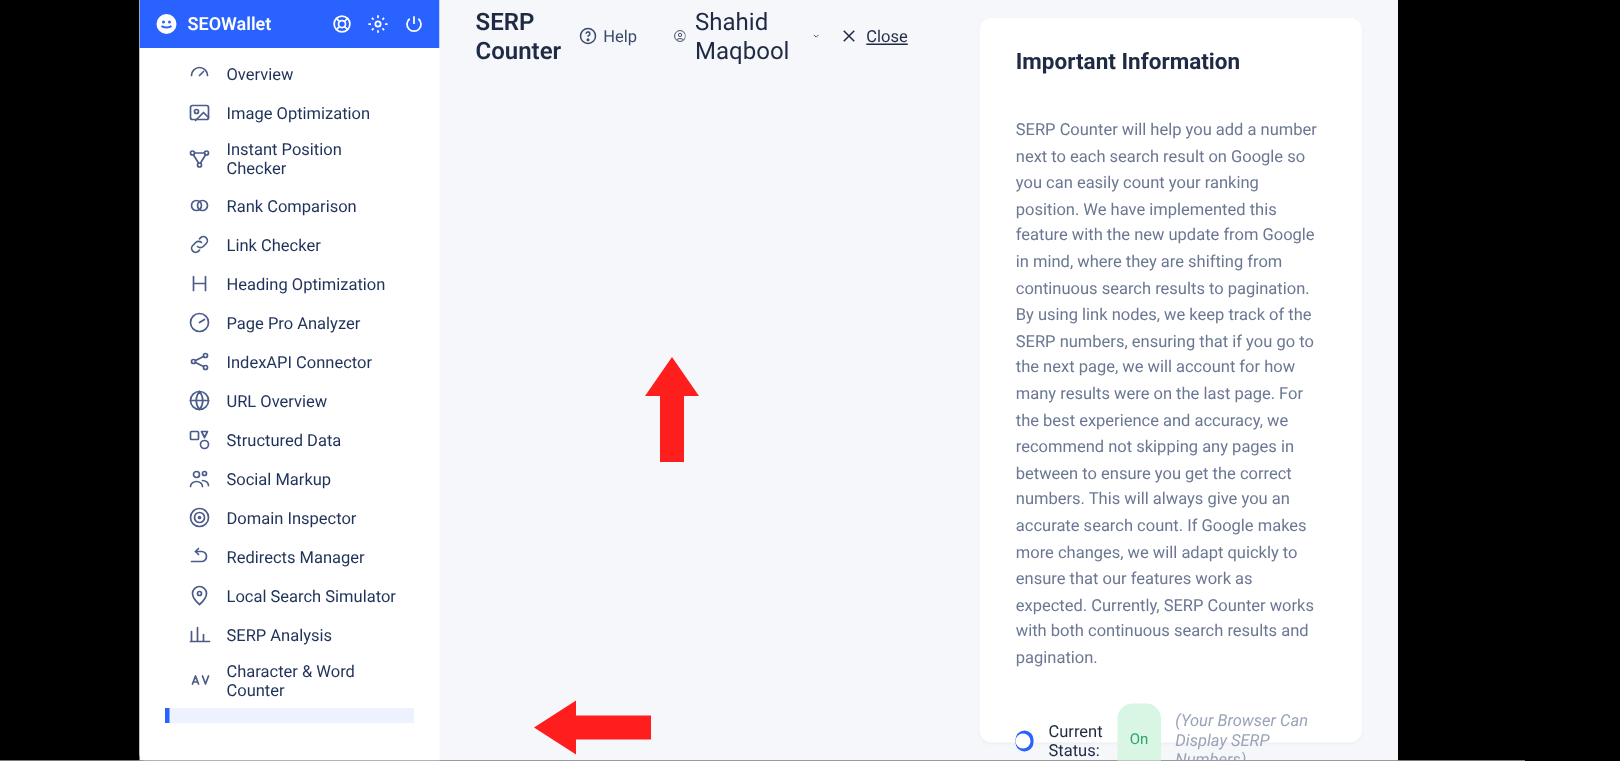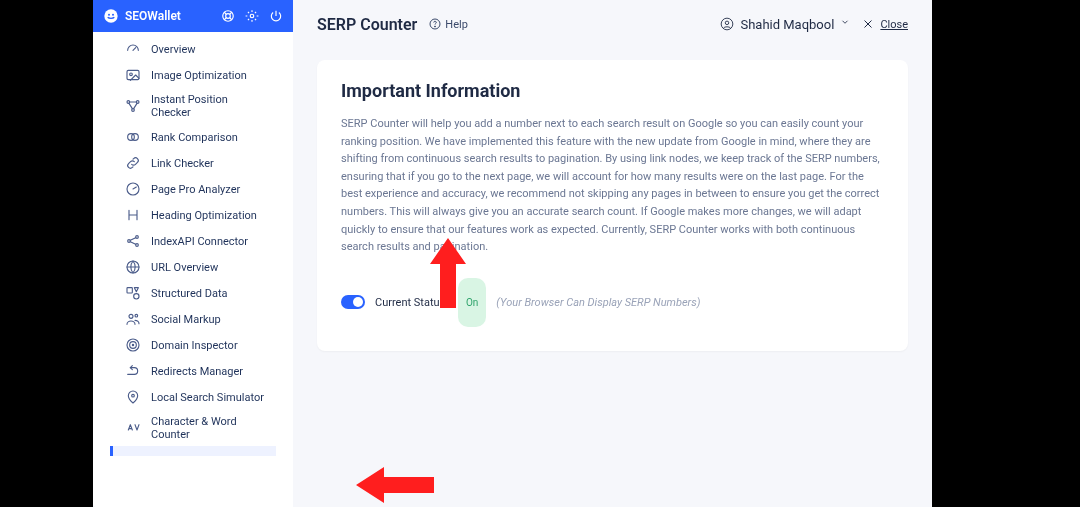--- a/index.html
+++ b/index.html
@@ -8,31 +8,31 @@
 .sidebar{width:200px;background:#fff;display:flex;flex-direction:column;border-radius:0 0 0 4px;overflow:hidden}
 .side-hdr{height:32px;background:#2962ff;display:flex;align-items:center;padding:0 10px;color:#fff}
 .brand{display:flex;align-items:center;gap:6px;flex:1;font-weight:600;font-size:12px}
 .brand-icon{width:16px;height:16px}
 .side-hdr-actions{display:flex;gap:10px}
 .side-hdr-actions svg{width:14px;height:14px}
 .menu{flex:1;overflow:auto;padding:4px 17px}
 .menu-item{display:flex;align-items:center;gap:10px;padding:5px 12px;font-size:11px;color:#1f325a;cursor:pointer;border-left:3px solid transparent}
 .menu-item.active{background:#eef2ff;border-left-color:#2962ff;color:#2962ff}
 .menu-item .ic{width:16px;height:16px;flex:0 0 16px;color:#4b5c8a}
-.main{flex:1;display:flex;flex-direction:column}
+.main{flex:1;display:flex;flex-direction:row}
 .topbar{height:48px;display:flex;align-items:center;padding:0 24px;gap:12px;font-size:13px;color:#1f2a44}
 .title{font-weight:600;font-size:16px;color:#1f2a44}
 .help{display:flex;align-items:center;gap:4px;color:#3b4a6b;font-size:11px;text-decoration:none}
 .help span{}
 .spacer{flex:1}
-.user-chip{display:flex;align-items:flex-start;gap:6px;color:#1f2a44;font-size:13px;cursor:pointer}
+.user-chip{display:flex;align-items:center;gap:6px;color:#1f2a44;font-size:16px;cursor:pointer}
 .close-btn{display:flex;align-items:center;gap:6px;font-size:11px;color:#1f2a44;cursor:pointer}
 .close-btn span{text-decoration:underline}
 .card{margin:12px 24px;background:#fff;border-radius:8px;padding:20px 24px 24px;box-shadow:0 1px 2px rgba(0,0,0,.04)}
-.card h2{font-size:18px;color:#1f2a44;margin-bottom:14px}
+.card h2{font-size:15px;color:#1f2a44;margin-bottom:28px}
 .card p{font-size:11px;line-height:1.6;color:#6b7793}
 .status-row{display:flex;align-items:center;gap:10px;margin-top:22px;font-size:11px}
 .toggle{width:24px;height:14px;border-radius:8px;background:#2962ff;position:relative;cursor:pointer}
 .toggle::after{content:"";position:absolute;width:10px;height:10px;background:#fff;border-radius:50%;top:2px;right:2px}
 .status-label{color:#1f2a44}
 .pill{background:#d9f5e4;color:#2fa36b;padding:19px 8px;border-radius:10px;font-size:10px}
 .hint{color:#9aa3b8;font-style:italic}
 .arrow{position:absolute;pointer-events:none}
 .arrow svg{display:block}
 </style>
@@ -101,30 +101,30 @@
         </div>
         <div class="menu-item">
           <svg class="ic" viewBox="0 0 24 24" stroke="#4b5c8a" fill="none" stroke-width="1.7" stroke-linecap="round" stroke-linejoin="round">
             <path d="M10 14a4 4 0 0 0 5.7 0l3-3a4 4 0 0 0-5.7-5.7l-1 1"></path>
             <path d="M14 10a4 4 0 0 0-5.7 0l-3 3a4 4 0 0 0 5.7 5.7l1-1"></path>
           </svg>
           <span>Link Checker</span>
         </div>
         <div class="menu-item">
           <svg class="ic" viewBox="0 0 24 24" stroke="#4b5c8a" fill="none" stroke-width="1.7" stroke-linecap="round" stroke-linejoin="round">
+            <path d="M6 5v14M18 5v14M6 12h12"></path>
+          </svg>
+          <span>Heading Optimization</span>
+        </div>
+        <div class="menu-item">
+          <svg class="ic" viewBox="0 0 24 24" stroke="#4b5c8a" fill="none" stroke-width="1.7" stroke-linecap="round" stroke-linejoin="round">
             <circle cx="12" cy="12" r="9"></circle>
             <path d="M12 12l5-3"></path>
           </svg>
           <span>Page Pro Analyzer</span>
-        </div>
-        <div class="menu-item">
-          <svg class="ic" viewBox="0 0 24 24" stroke="#4b5c8a" fill="none" stroke-width="1.7" stroke-linecap="round" stroke-linejoin="round">
-            <path d="M6 5v14M18 5v14M6 12h12"></path>
-          </svg>
-          <span>Heading Optimization</span>
         </div>
         <div class="menu-item">
           <svg class="ic" viewBox="0 0 24 24" stroke="#4b5c8a" fill="none" stroke-width="1.7" stroke-linecap="round" stroke-linejoin="round">
             <circle cx="6" cy="12" r="2"></circle>
             <circle cx="18" cy="6" r="2"></circle>
             <circle cx="18" cy="18" r="2"></circle>
             <path d="M8 11l8-4M8 13l8 4"></path>
           </svg>
           <span>IndexAPI Connector</span>
         </div>
@@ -166,20 +166,26 @@
             <path d="M11 4 8 7l3 3"></path>
           </svg>
           <span>Redirects Manager</span>
         </div>
         <div class="menu-item">
           <svg class="ic" viewBox="0 0 24 24" stroke="#4b5c8a" fill="none" stroke-width="1.7" stroke-linecap="round" stroke-linejoin="round">
             <path d="M12 21s7-6 7-11a7 7 0 1 0-14 0c0 5 7 11 7 11z"></path>
             <circle cx="12" cy="10" r="2"></circle>
           </svg>
           <span>Local Search Simulator</span>
+        </div>
+        <div class="menu-item">
+          <svg class="ic" viewBox="0 0 24 24" stroke="#4b5c8a" fill="none" stroke-width="1.7" stroke-linecap="round" stroke-linejoin="round">
+            <path d="M4 19V9M10 19V5M16 19v-7M22 19H3"></path>
+          </svg>
+          <span>SERP Analysis</span>
         </div>
         <div class="menu-item">
           <svg class="ic" viewBox="0 0 24 24" stroke="#4b5c8a" fill="none" stroke-width="1.7" stroke-linecap="round" stroke-linejoin="round">
             <path d="M5 15l3-8 3 8M6 13h4"></path>
             <path d="M15 7l3 8 3-8"></path>
           </svg>
           <span>Character &amp; Word Counter</span>
         </div>
         <div class="menu-item active"></div>
       </nav>

